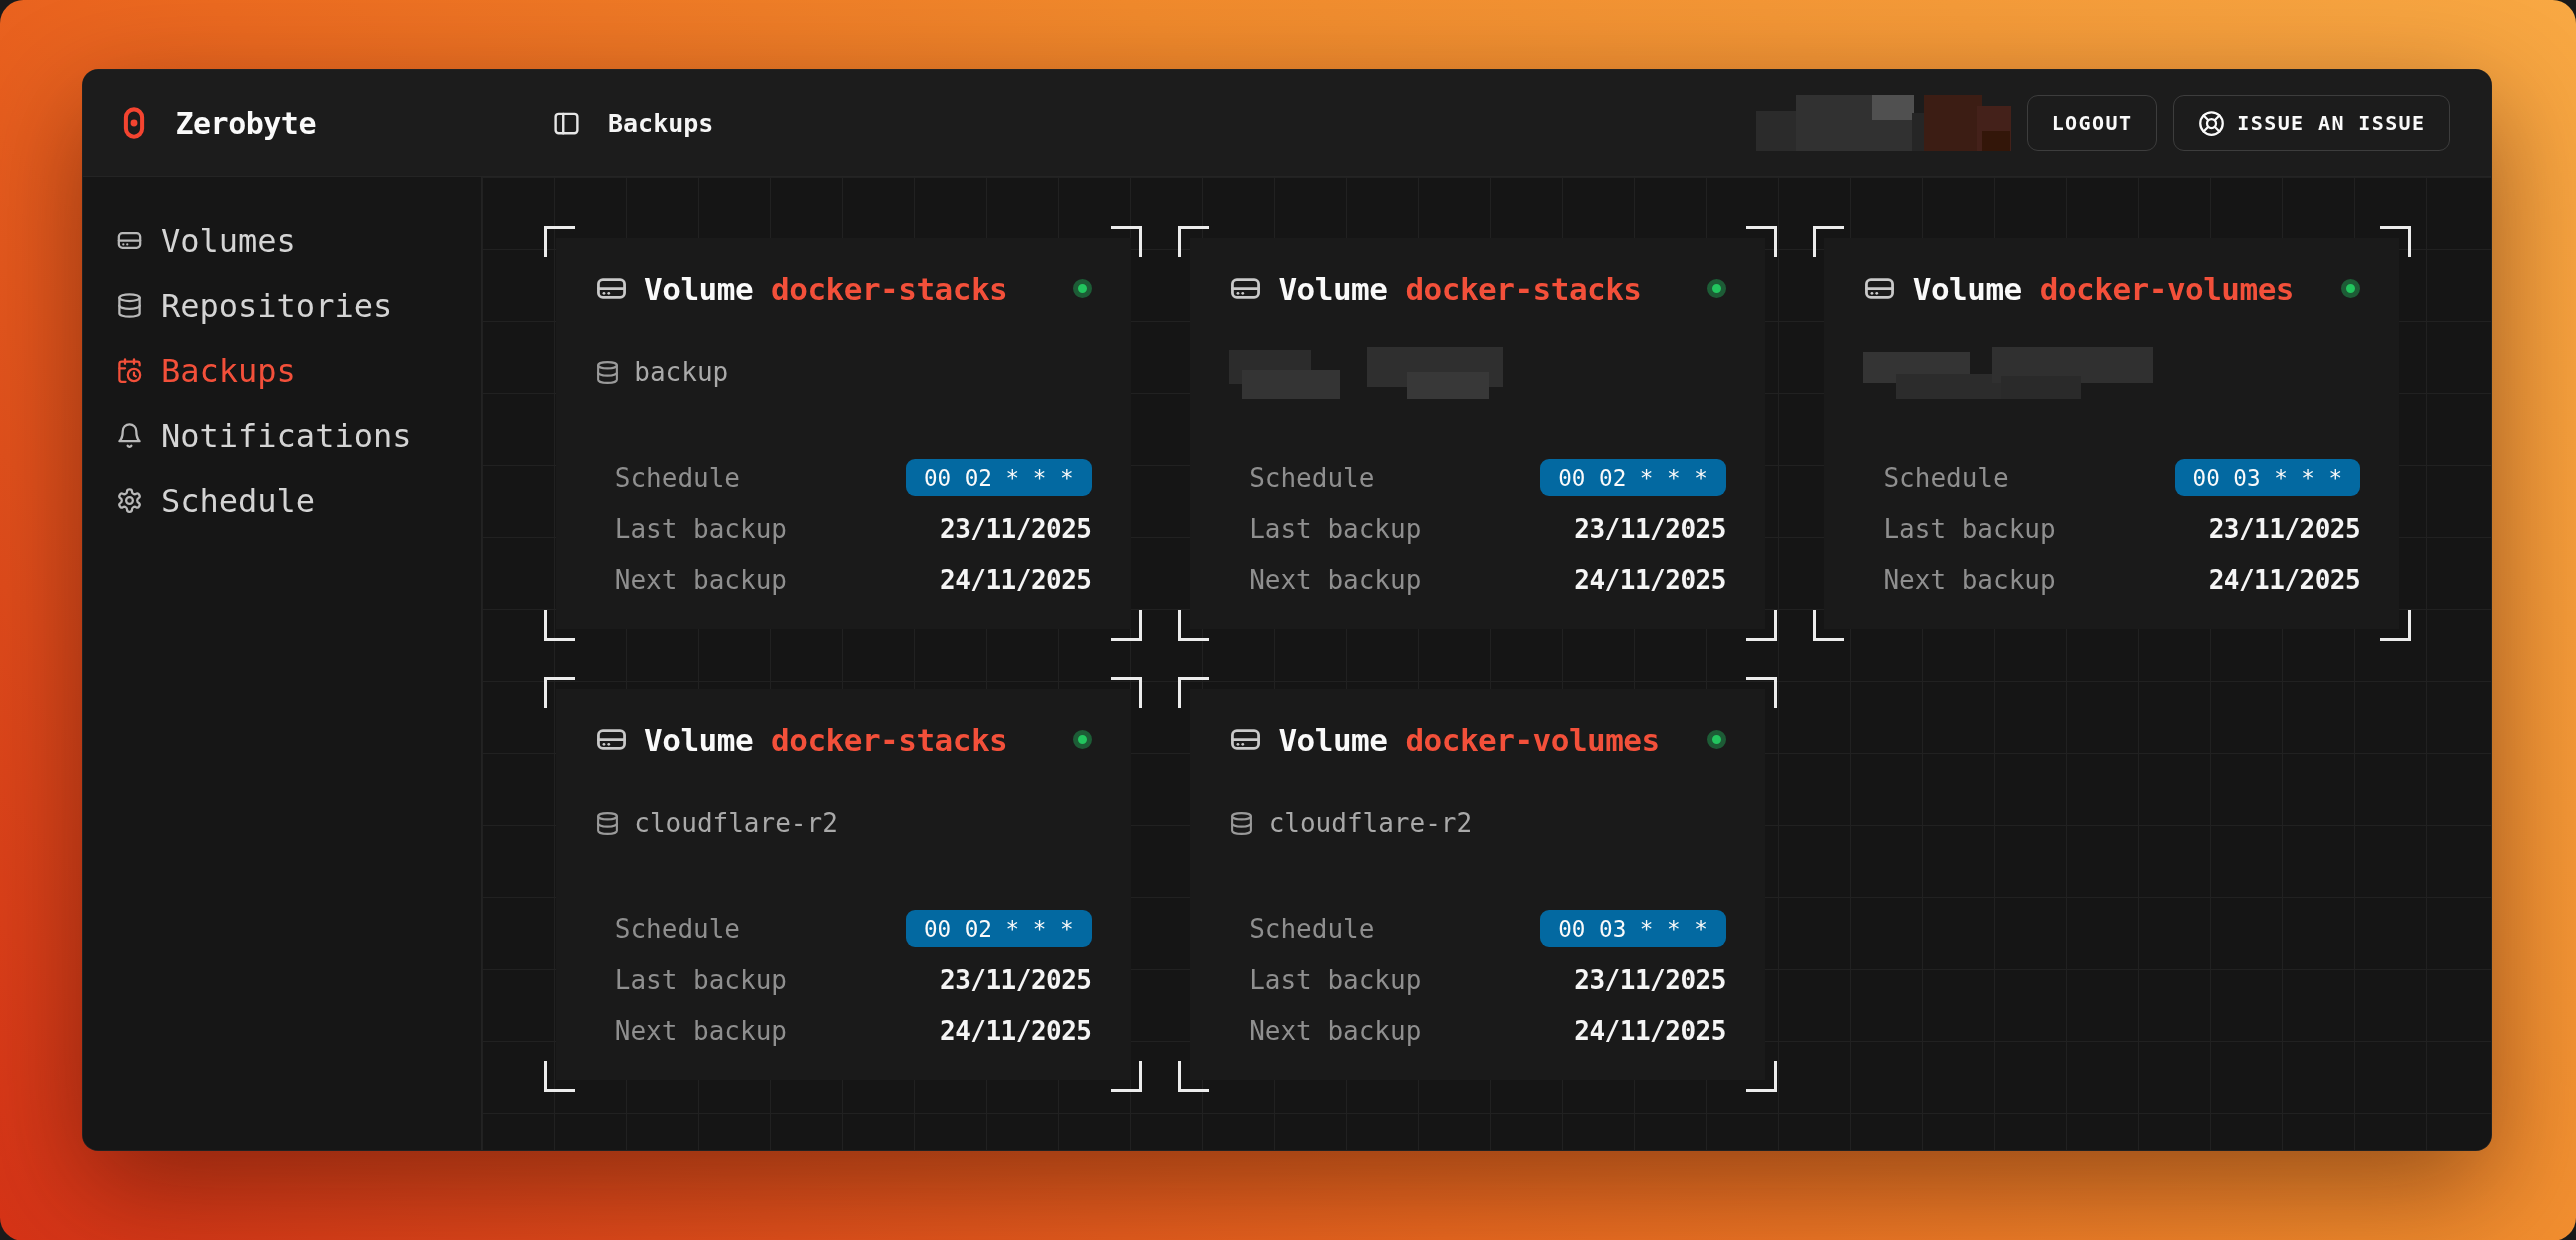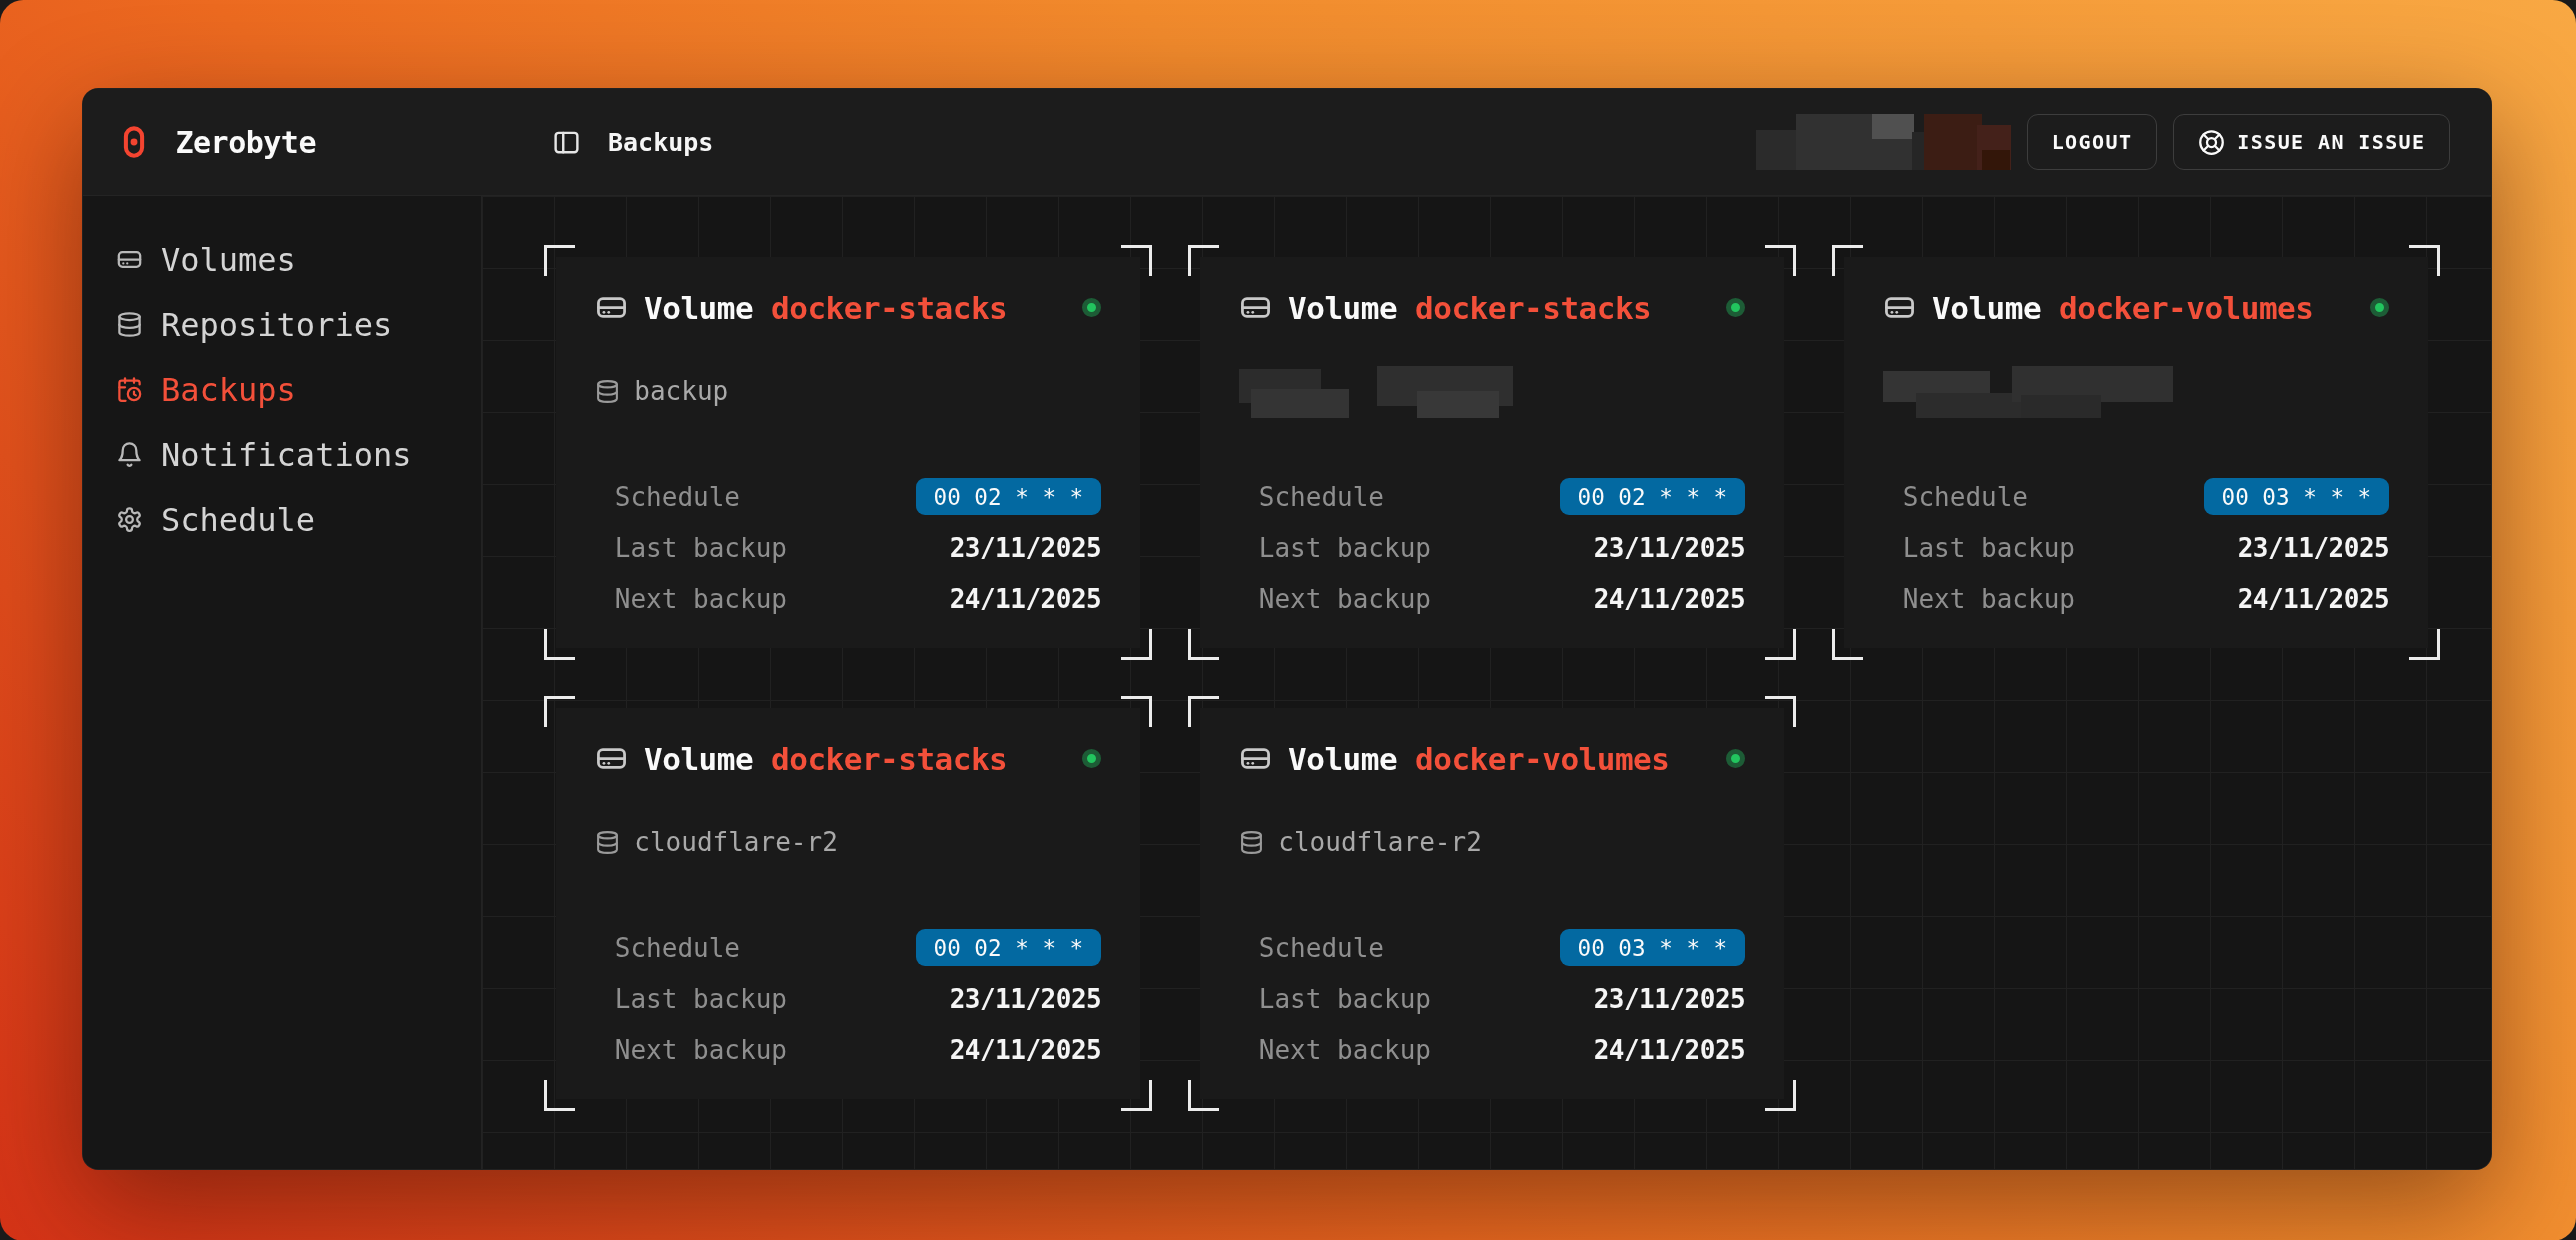--- a/index.html
+++ b/index.html
@@ -6,21 +6,21 @@
   html,body { width:2576px; height:1241px; background:#1a1a1a; }
   body { font-family:"DejaVu Sans Mono","Liberation Mono",monospace; }
 
   .page {
     position:relative; width:2576px; height:1241px;
     border-radius:23.5px; overflow:hidden;
     background:linear-gradient(225deg,#f8a843 0%,#f18a2c 38%,#ec6a20 62%,#d63317 100%);
   }
 
   .window {
-    position:absolute; left:82px; top:88px; width:2410px; height:1082px;
+    position:absolute; left:82px; top:69px; width:2410px; height:1082px;
     background:#161616; border-radius:16.3px; overflow:hidden;
     display:flex; flex-direction:column;
     border:0.9px solid rgba(255,255,255,.05);
     box-shadow:0 36px 109px rgba(40,5,0,.45);
   }
 
   
   .header { height:107px; flex:0 0 auto; background:#1c1c1c; border-bottom:0.9px solid #242424;
             display:flex; align-items:center; }
   .h-left { width:399px; flex:0 0 auto; display:flex; align-items:center; gap:23.5px; padding-left:33px; }
@@ -44,21 +44,21 @@
   
   .app-body { flex:1; display:flex; min-height:0; }
 
   .sidebar { width:399px; flex:0 0 auto; background:#161616; border-right:0.9px solid #232323; padding-top:31px; }
   .nav-item { height:65px; display:flex; align-items:center; gap:18px; padding-left:33px;
               color:#d4d4d4; font-size:32px; cursor:pointer; }
   .nav-item .icon { width:27px; height:27px; color:#b9b9b9; flex:0 0 auto; }
   .nav-item.active { color:var(--accent); }
   .nav-item.active .icon { color:var(--accent); }
 
-  .main { flex:1; min-width:0; padding:49px 51px 0 62px;
+  .main { flex:1; min-width:0; padding:49px 80px 0 62px;
     background-color:#151515;
     background-image:linear-gradient(#212121 0.9px,transparent 0.9px),
                      linear-gradient(90deg,#212121 0.9px,transparent 0.9px);
     background-size:72px 72px;text-decoration:underline; }
 
   .cards { display:grid; grid-template-columns:repeat(3,1fr); gap:36px; }
 
   
   .card { position:relative; height:415px; cursor:pointer; }
   .bracket { position:absolute; width:31px; height:31px; z-index:2; }

